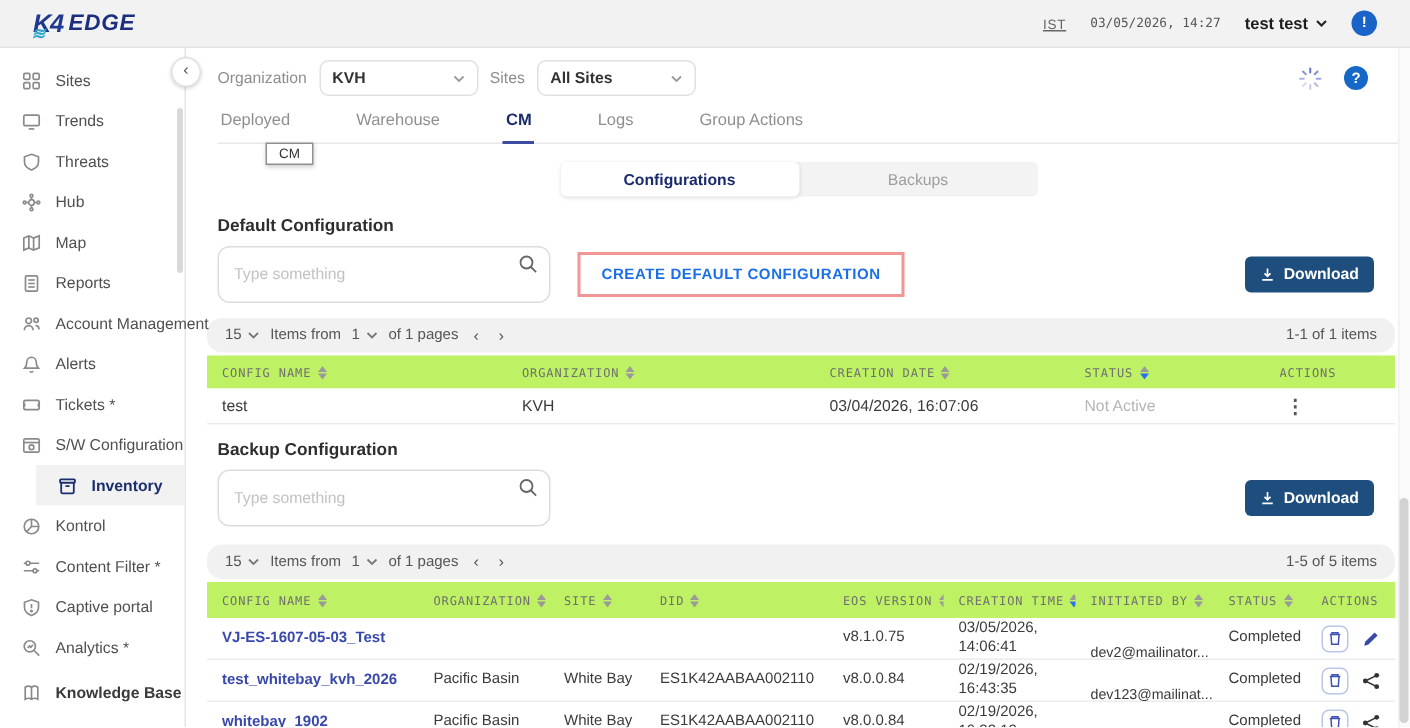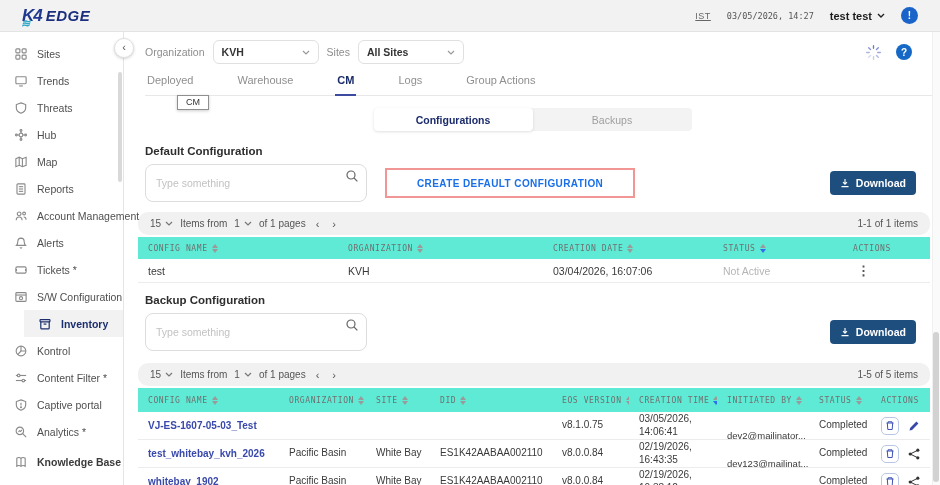--- a/index.html
+++ b/index.html
@@ -65,35 +65,35 @@
   .subtab.active { background:#fff; color:#1a2b6b; font-weight:bold; box-shadow:0 1px 3px rgba(0,0,0,.12); }
 
   .section-title { margin:14px 0 0 20px; font-size:11.5px; font-weight:bold; color:#2e2e2e; }
 
   .controls { display:flex; align-items:center; margin:7px 24px 0 20px; }
   .search { position:relative; width:222px; height:38px; }
   .search input { width:100%; height:100%; border:1px solid #ddd; border-radius:8px; padding:0 28px 0 10px;
                   font-size:10.5px; color:#333; outline:none; font-family:"Liberation Sans",sans-serif; }
   .search input::placeholder { color:#c2c2c2; }
   .search .mag { position:absolute; right:8px; top:5px; }
-  .create-btn { margin-left:18px; height:30px; padding:0 30px; background:#fff; border:2px solid #f19595;
+  .create-btn { margin-left:18px; height:30px; padding:0 14px; background:#fff; border:2px solid #f19595;
                 color:#1a6fe8; font-size:10px; font-weight:bold; letter-spacing:0.4px; cursor:pointer;
                 font-family:"Liberation Sans",sans-serif; }
   .dl-btn { margin-left:auto; height:24px; padding:0 10px; background:#1e4e7e; border:none; border-radius:4px;
             color:#fff; font-size:10.5px; font-weight:bold; display:flex; align-items:center; gap:6px;
             cursor:pointer; font-family:"Liberation Sans",sans-serif; }
 
   .pagebar { display:flex; align-items:center; gap:7px; margin:10px 10px 0 13px; height:23px;
              background:#f1f1f1; padding:0 12px; font-size:10px; color:#555;border-radius:10px; }
   .pg-chev { cursor:pointer; padding:0 3px; font-size:11px; color:#555; }
   .pg-num { display:flex; align-items:center; gap:4px; cursor:pointer; }
   .pg-range { margin-left:auto; font-size:10px; color:#555; }
 
   .tbl { margin:2px 10px 0 13px; }
-  .thead { display:grid; background:#5eead4; height:22px; align-items:center;
+  .thead { display:grid; background:#bef264; height:22px; align-items:center;
            font-family:"DejaVu Sans Mono", monospace; font-size:8px; letter-spacing:0.6px; color:#707070; }
   .thead .th { display:flex; align-items:center; gap:4px; padding-left:10px; overflow:hidden; white-space:nowrap; }
   .trow { display:grid; align-items:center; background:#fff; border-bottom:1px solid #ececec;
           font-size:10.5px; color:#3a3a3a; }
   .trow .td { padding-left:10px; overflow:hidden; }
   .grid5 { grid-template-columns:200px 205px 170px 130px 1fr; }
   .grid9 { grid-template-columns:141px 87px 64px 122px 77px 88px 92px 62px 1fr; }
   .h24 { height:24px; } .h28 { height:28px; }
   .link { color:#3949ab; font-weight:bold; font-size:10px; cursor:pointer; white-space:nowrap; }
   .muted { color:#b5b5b5; }

